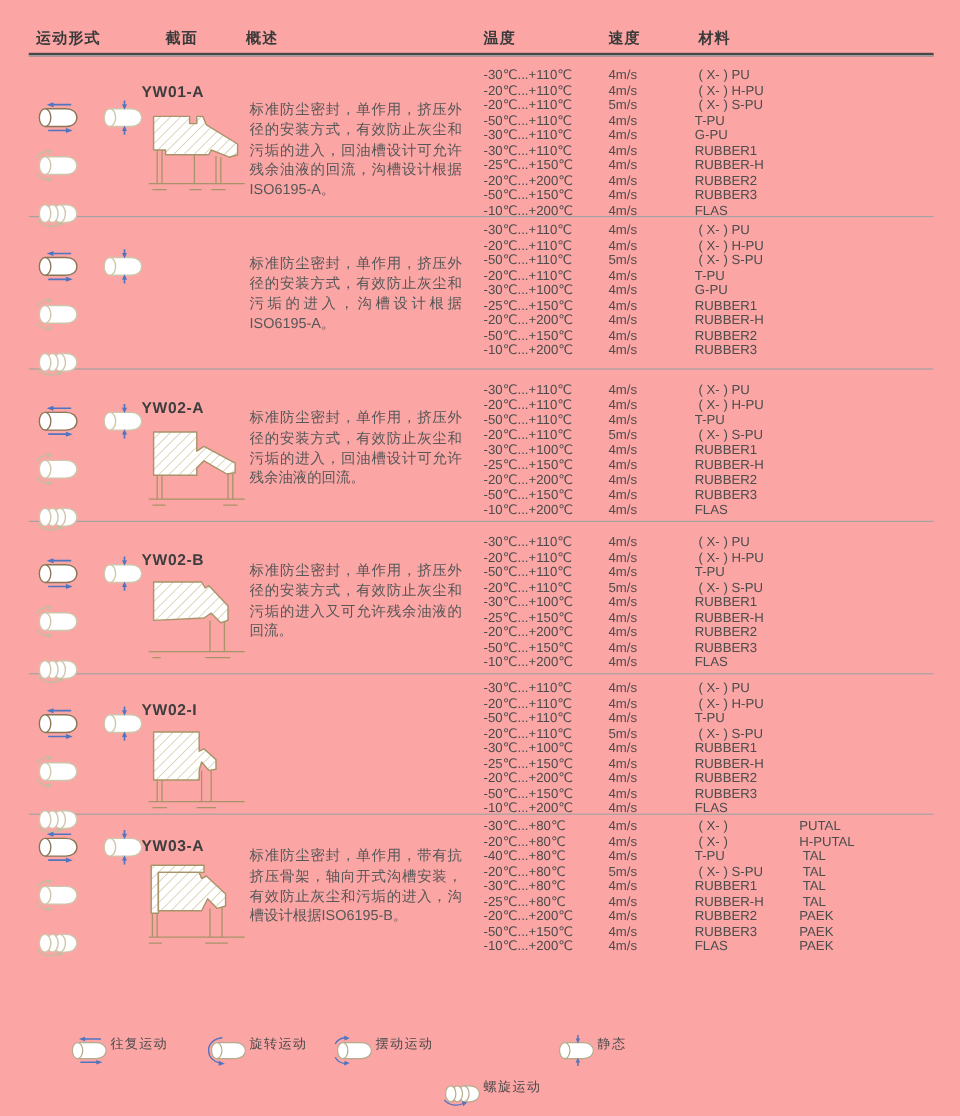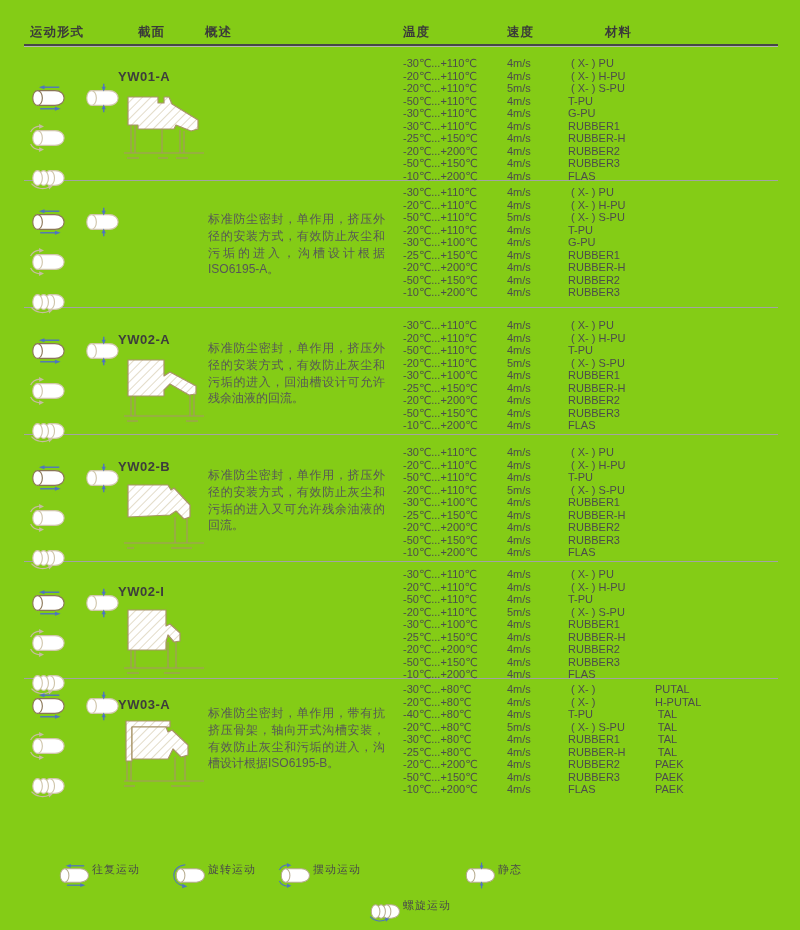--- a/index.html
+++ b/index.html
@@ -1,18 +1,18 @@
 <!DOCTYPE html>
 <html><head>
 <meta charset="utf-8">
 <title>Dust Seal Catalog Page</title>
 <style>
   html,body{margin:0;padding:0;background:#fff;}
   body{width:800px;height:930px;font-family:"Liberation Sans","DejaVu Sans",sans-serif;color:#444;}
-  .page{position:relative;width:800px;height:930px;background:#84cc16;overflow:hidden;}
+  .page{position:relative;width:800px;height:930px;background:#fca5a5;overflow:hidden;}
   .content{position:absolute;left:24px;top:0;width:754px;}
   
   .hdr{position:absolute;top:24px;left:0;width:754px;height:16px;}
   .hcol{position:absolute;top:0;font-size:12.5px;font-weight:bold;color:#3a3a3a;letter-spacing:1px;}
   .hrule{position:absolute;top:44px;left:0;width:754px;height:2px;background:#474747;border-bottom:1px solid #b5b5b5;}
   
   #rows{position:absolute;top:47px;left:0;width:754px;}
   .row{position:relative;width:754px;border-bottom:1px solid #a3a3a3;}
   .row.last{border-bottom:none;}
   .micons{position:absolute;left:4px;display:grid;grid-template-columns:44px 44px;gap:10px 10px;}
@@ -20,21 +20,21 @@
   .mi svg{display:block;}
   .section{position:absolute;left:94px;width:95px;}
   .model{font-size:13px;font-weight:bold;color:#3d3d3d;letter-spacing:.5px;}
   .profile{margin-top:3px;}
   .desc{position:absolute;left:184px;width:177px;font-size:12px;line-height:16.8px;color:#575757;text-align:justify;}
   .specs{position:absolute;left:379px;width:375px;}
   .sline{display:flex;height:12.55px;line-height:12.8px;font-size:11px;color:#4c4c4c;}
   .sline span{white-space:pre;}
   .t{width:104px;}
   .s{width:61px;}
-  .m{width:87px;}
+  .m{width:87px;margin-left:11px;}
   
   #legend{position:absolute;top:862px;left:24px;width:754px;height:34px;}
   .lg-item{position:absolute;top:0;display:flex;align-items:flex-start;gap:0;}
   .lg-label{font-size:11px;color:#4a4a4a;letter-spacing:1px;}
   .lg-icon{display:block;width:36px;height:27px;}
 </style>
 </head>
 <body>
 
 <svg width="0" height="0" style="position:absolute" aria-hidden="true">
@@ -47,21 +47,21 @@
 </svg>
 
 <div class="page">
   <div class="content">
     <div class="hdr">
       <span class="hcol" style="left:6px">运动形式</span>
       <span class="hcol" style="left:114px">截面</span>
       <span class="hcol" style="left:181px">概述</span>
       <span class="hcol" style="left:379px">温度</span>
       <span class="hcol" style="left:483px">速度</span>
-      <span class="hcol" style="left:581px">材料</span>
+      <span class="hcol" style="left:558px">材料</span>
     </div>
     <div class="hrule"></div>
     <div id="rows">
         <div class="row" style="height: 133px;">
           <div class="micons" style="top:36px">
             <span class="mi">
               <svg width="40" height="30" viewBox="0 -2 46 34">
                 <path d="M11 6.5 H31 C37.5 6.5 41.5 10.2 41.5 15 C41.5 19.8 37.5 23.5 31 23.5 H11" fill="#fff" stroke="#8a7656" stroke-width="1.3"></path>
                 <ellipse cx="11" cy="15" rx="5.5" ry="8.5" fill="#fff" stroke="#8a7656" stroke-width="1.3"></ellipse>
                 <line x1="36" y1="2.6" x2="18" y2="2.6" stroke="#4f74c0" stroke-width="1.6"></line>
@@ -106,20 +106,21 @@
               <line x1="13" y1="38" x2="13" y2="66" stroke="#a89468" stroke-width="1.1"></line>
               <line x1="17" y1="38" x2="17" y2="66" stroke="#a89468" stroke-width="1.1"></line>
               <line x1="44" y1="42" x2="44" y2="66" stroke="#a89468" stroke-width="1.1"></line>
               <line x1="62" y1="43" x2="62" y2="66" stroke="#a89468" stroke-width="1.1"></line>
               <line x1="66" y1="44" x2="66" y2="66" stroke="#a89468" stroke-width="1.1"></line>
               <line x1="6" y1="66" x2="86" y2="66" stroke="#a89468" stroke-width="1.1"></line>
               <line x1="9" y1="71" x2="21" y2="71" stroke="#a89468" stroke-width="1.1"></line>
               <line x1="40" y1="71" x2="50" y2="71" stroke="#a89468" stroke-width="1.1"></line>
               <line x1="58" y1="71" x2="70" y2="71" stroke="#a89468" stroke-width="1.1"></line>
             </svg></div>
+          <div class="desc" style="top:36px">标准防尘密封，单作用，挤压外径的安装方式，有效防止灰尘和污垢的进入，回油槽设计可允许残余油液的回流，沟槽设计根据ISO6195-A。</div>
           <div class="specs" style="top:10px">
             <div class="sline">
               <span class="t">-30℃...+110℃</span>
               <span class="s">4m/s</span>
               <span class="m"> ( X- ) PU</span>
             </div>
             <div class="sline">
               <span class="t">-20℃...+110℃</span>
               <span class="s">4m/s</span>
               <span class="m"> ( X- ) H-PU</span>

